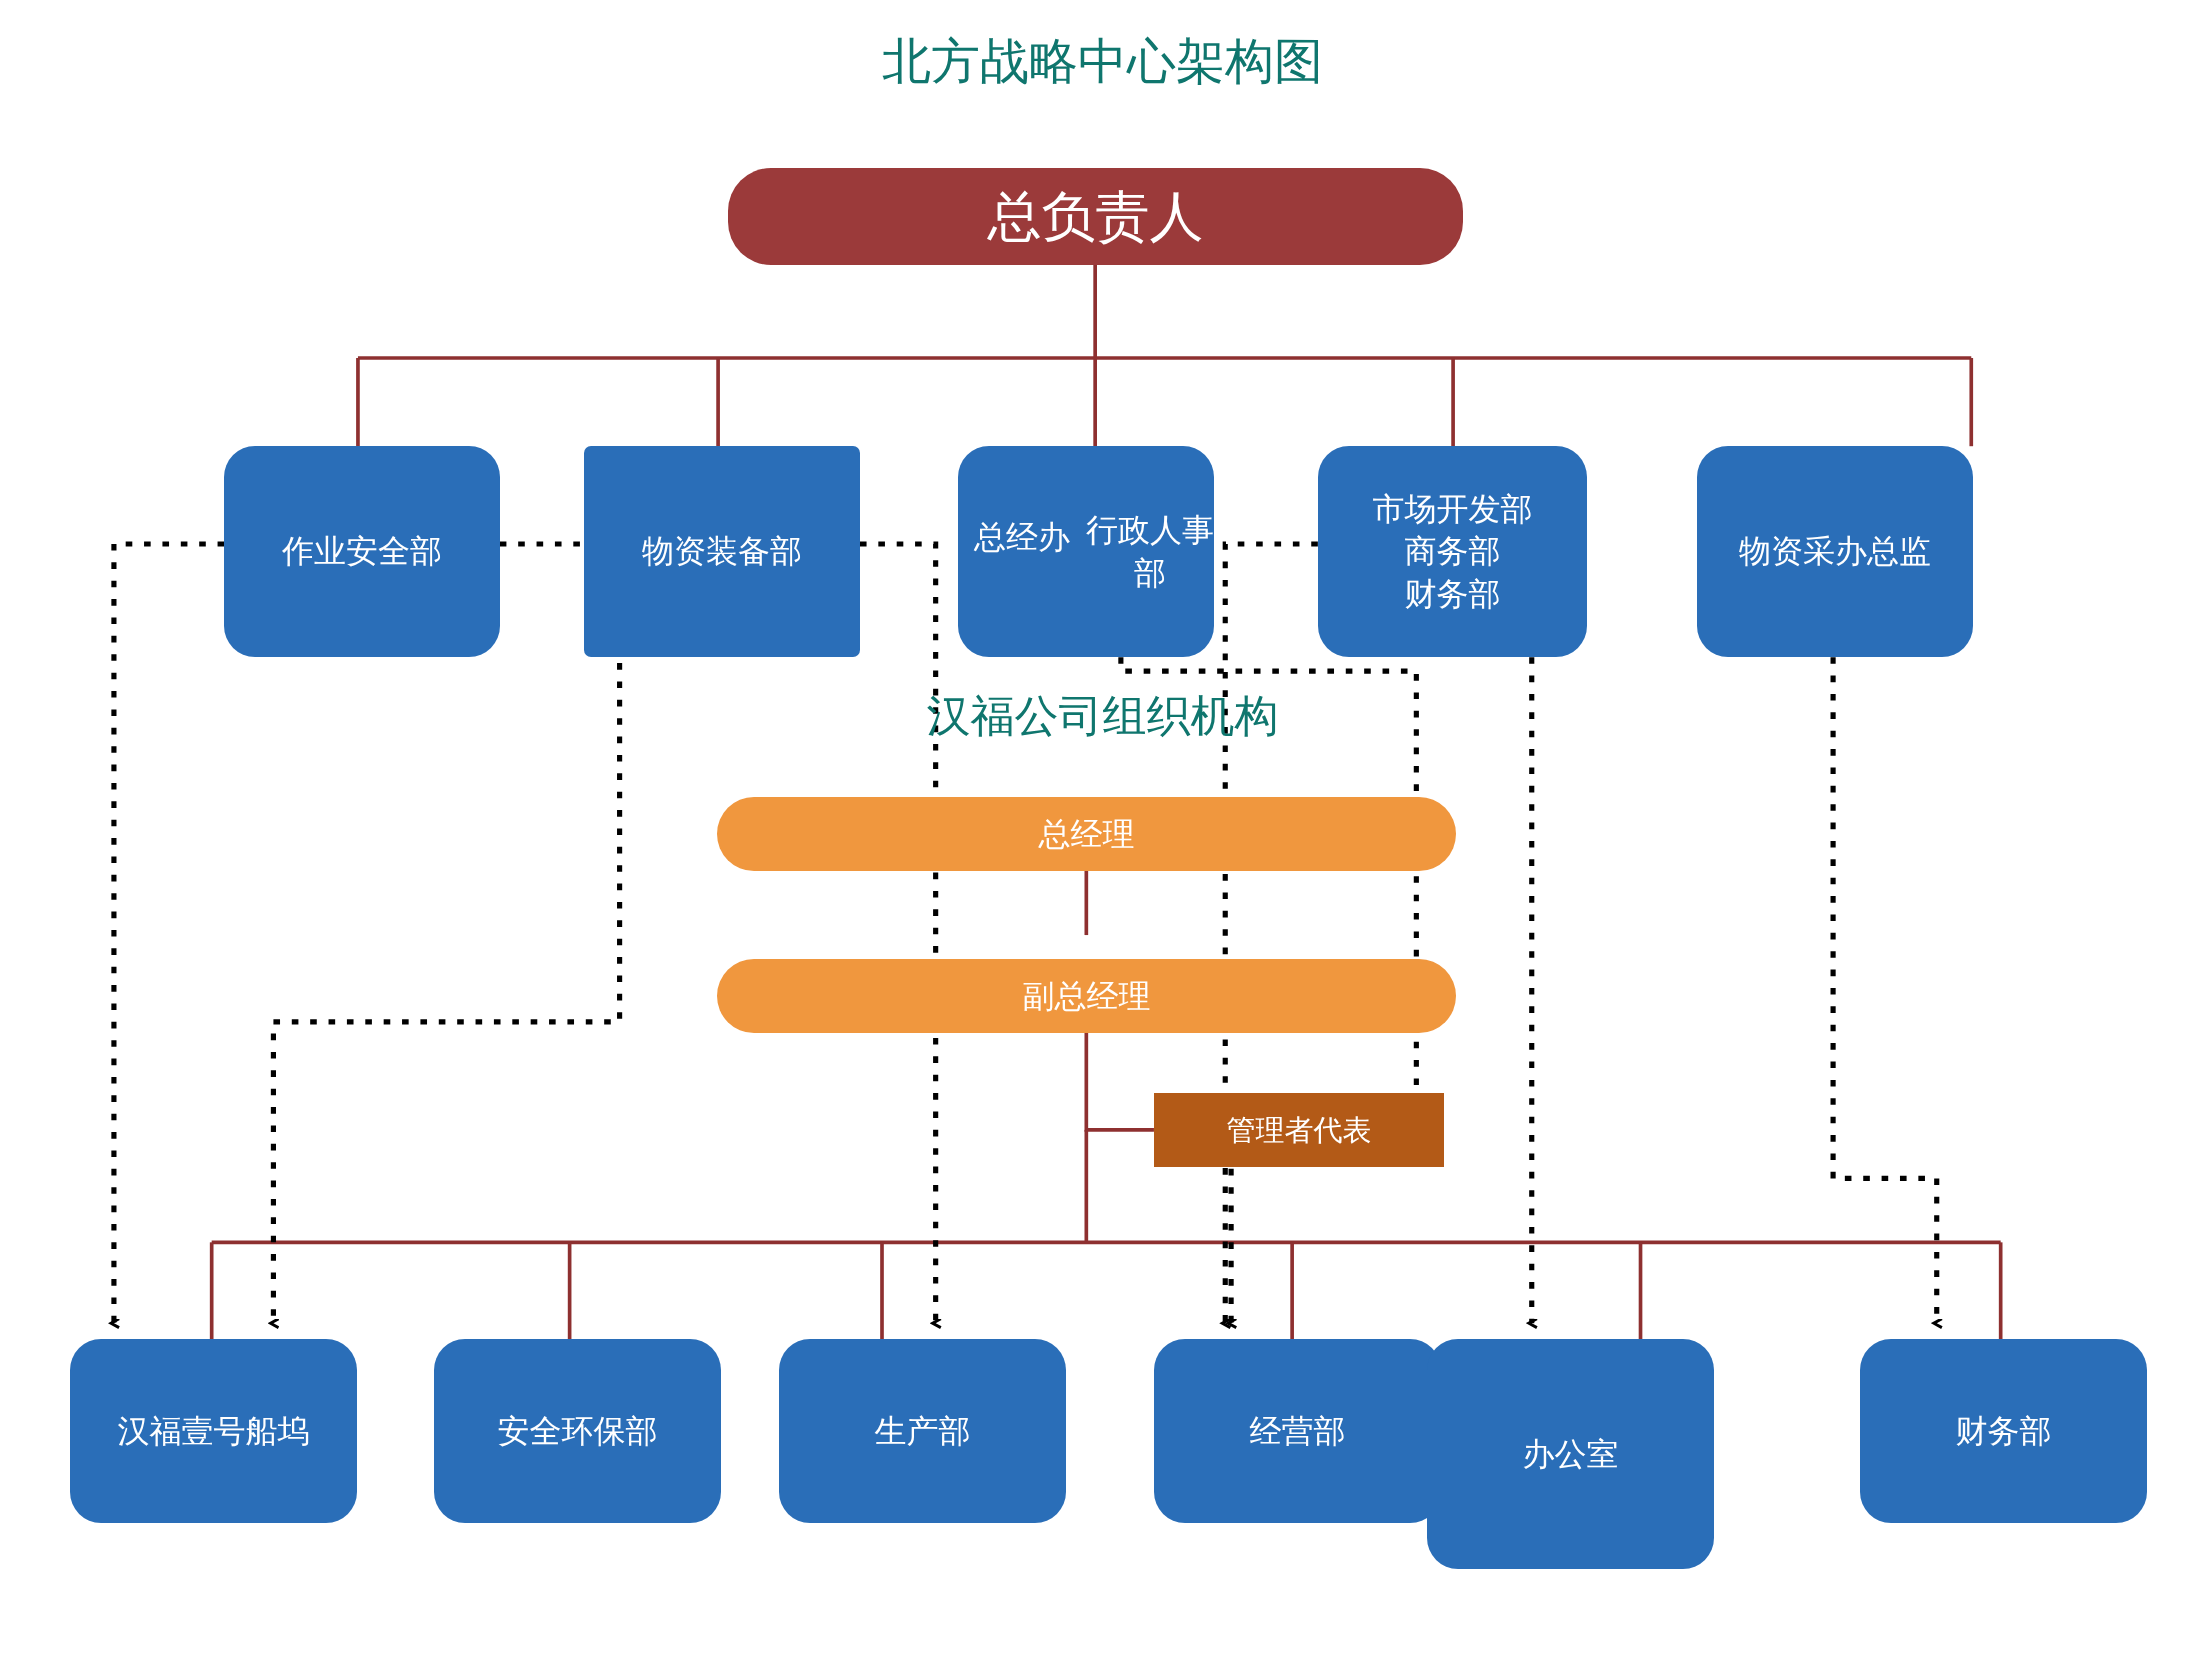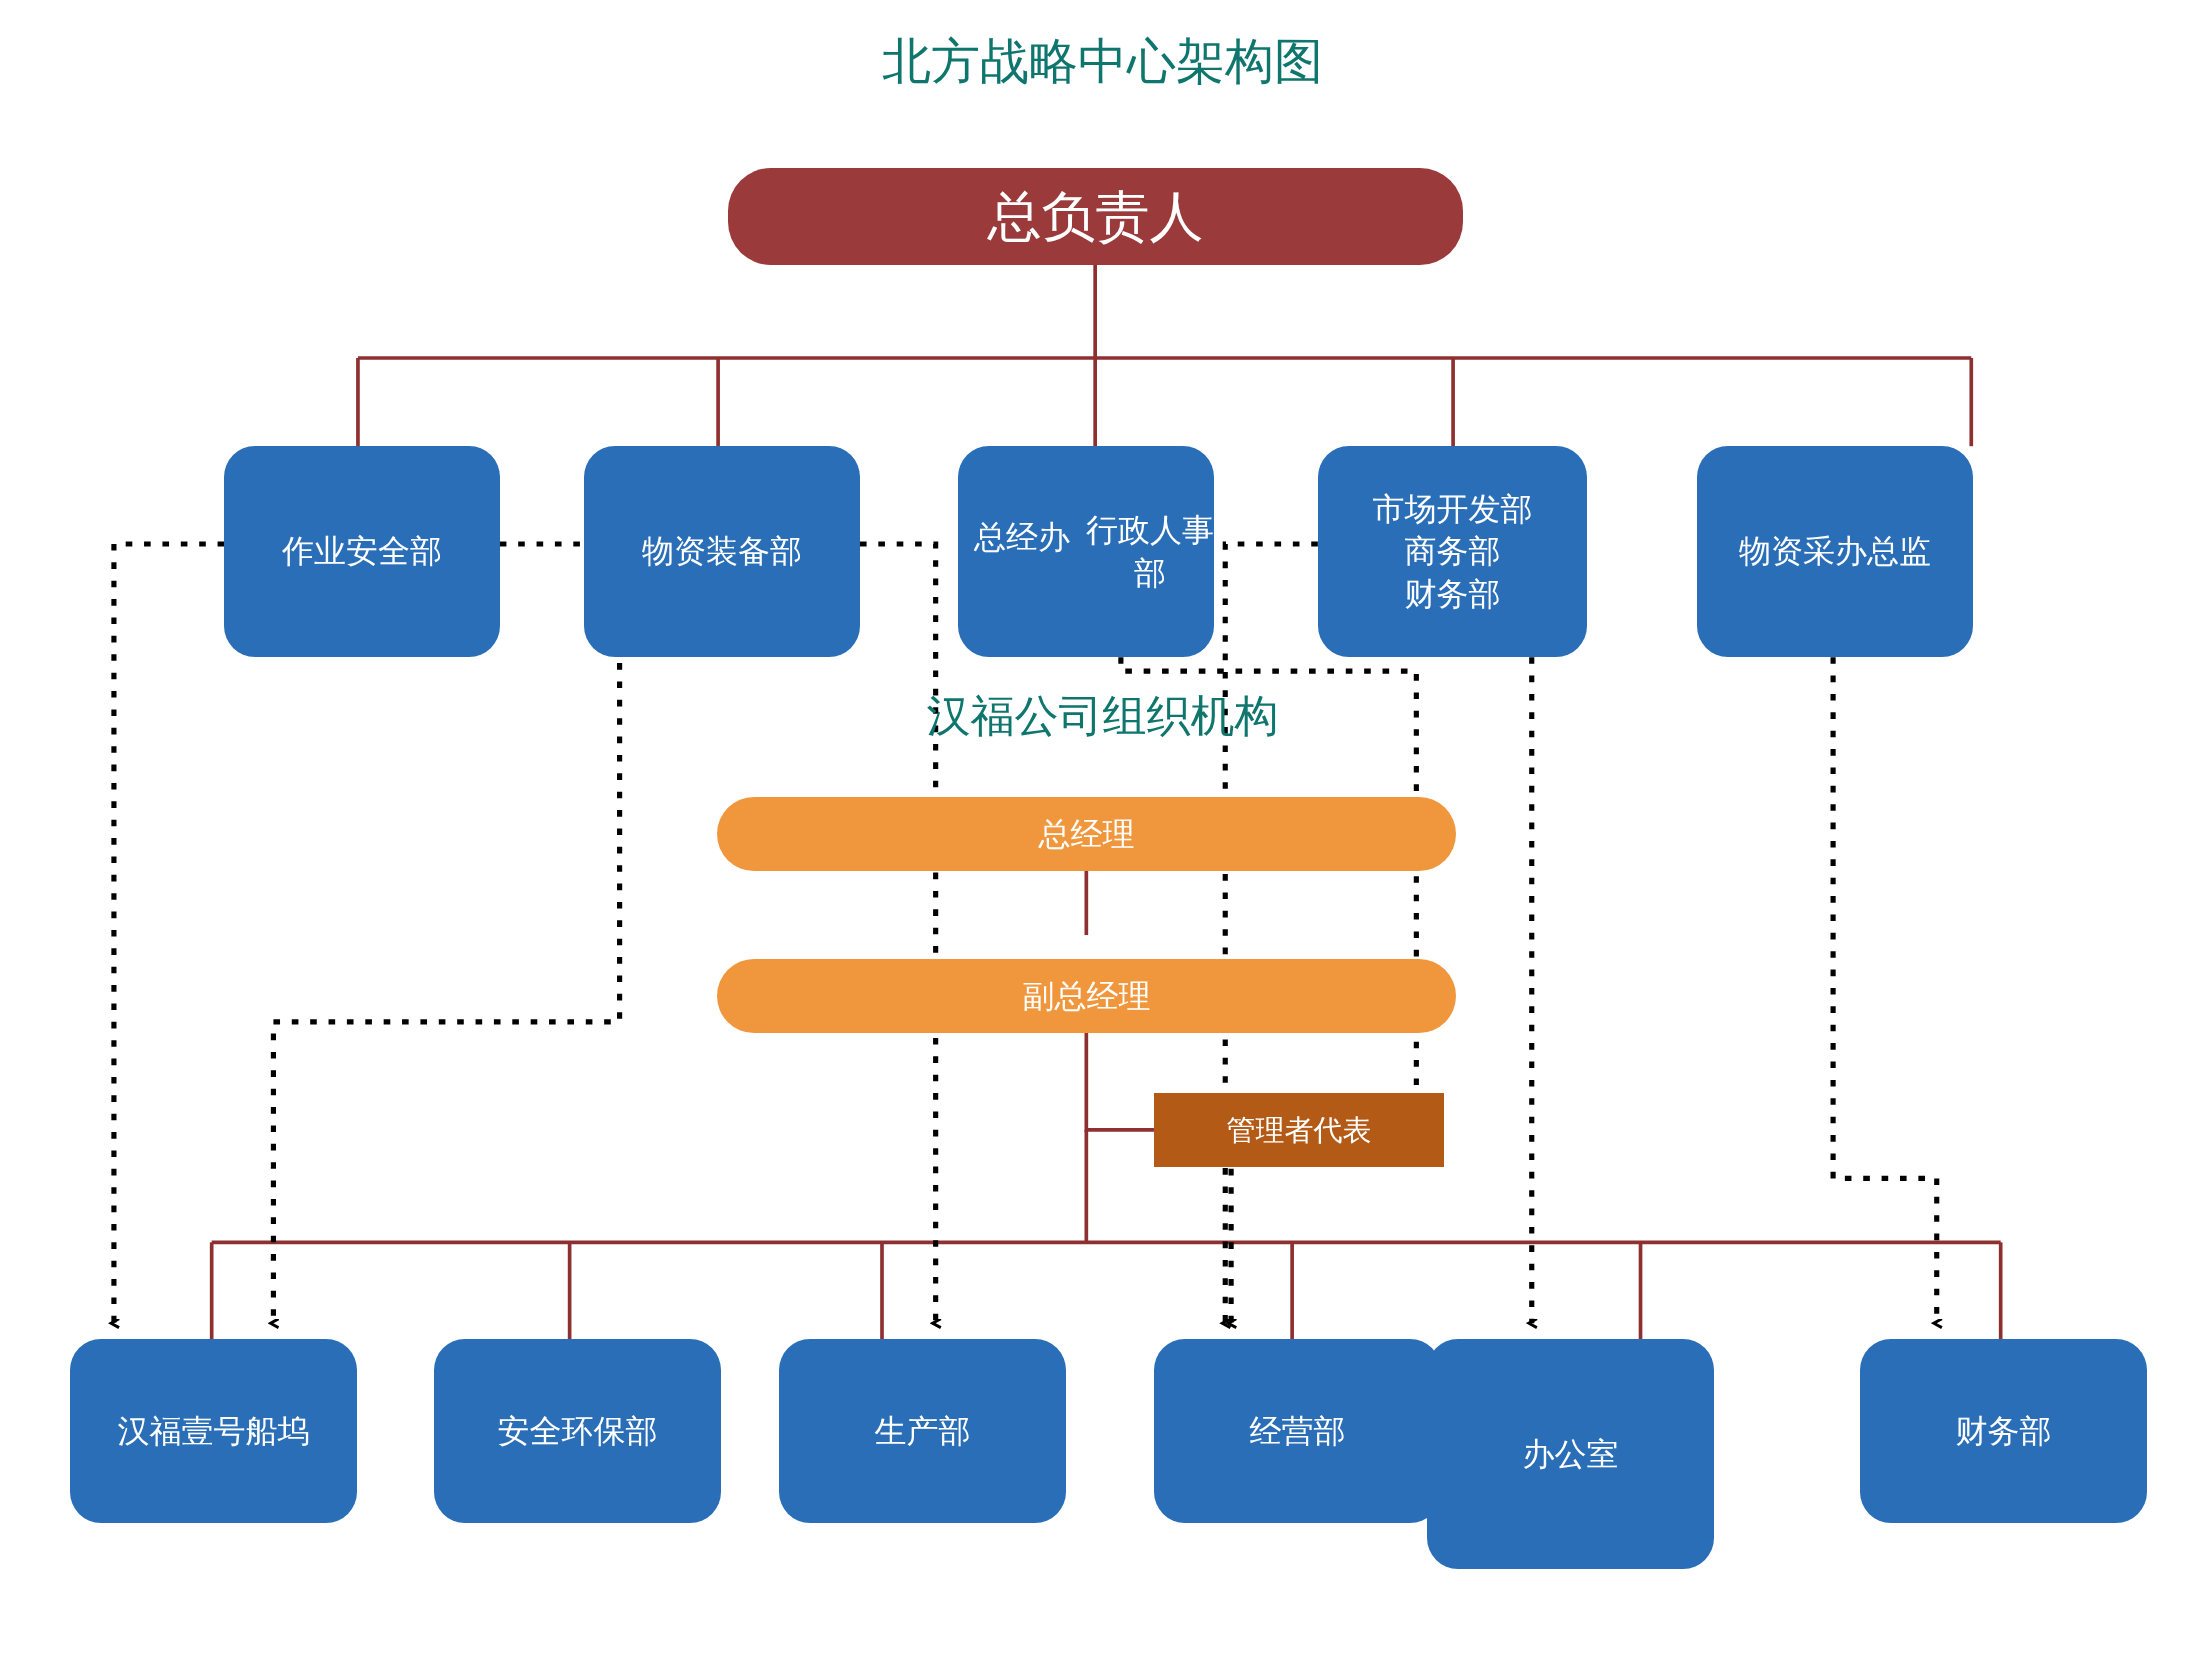--- a/index.html
+++ b/index.html
@@ -76,21 +76,21 @@
   <div class="title" id="title-sub">汉福公司组织机构</div>
 
   <div class="node n-red" style="left:728px;top:168px;width:735px;height:97px;">
     <span>总负责人</span>
   </div>
 
   <div class="node n-blue" style="left:224px;top:446px;width:276px;height:211px;">
     <span>作业安全部</span>
   </div>
 
-  <div class="node n-blue" style="left:584px;top:446px;width:276px;height:211px;">
+  <div class="node n-blue" style="left:584px;top:446px;width:276px;height:211px;border-radius:7px;">
     <span>物资装备部</span>
   </div>
 
   <div class="node n-blue" style="left:958px;top:446px;width:256px;height:211px;flex-direction:row;justify-content:center;">
     <span style="margin-bottom:29px;">总经办</span>
     <span>行政人事部</span>
   </div>
 
   <div class="node n-blue" style="left:1318px;top:446px;width:269px;height:211px;flex-direction:column;justify-content:center;">
     <span>市场开发部</span>

